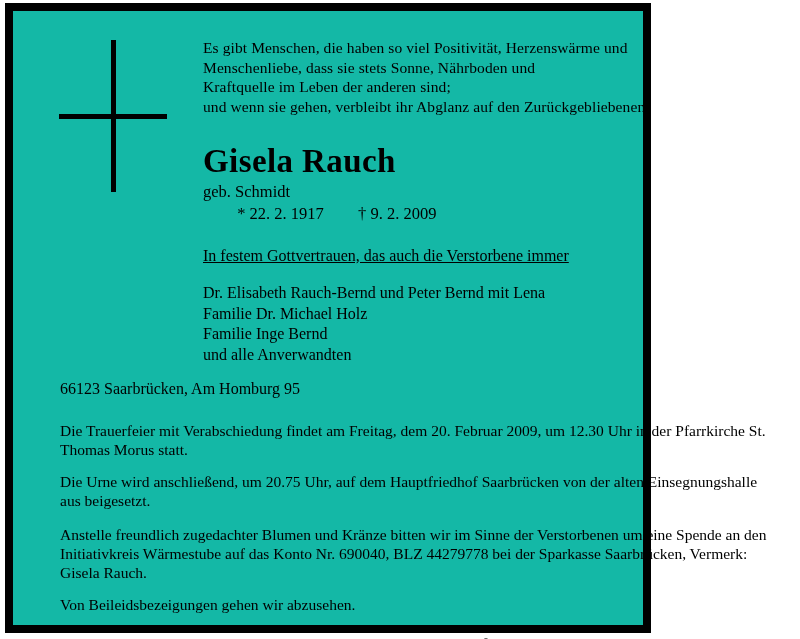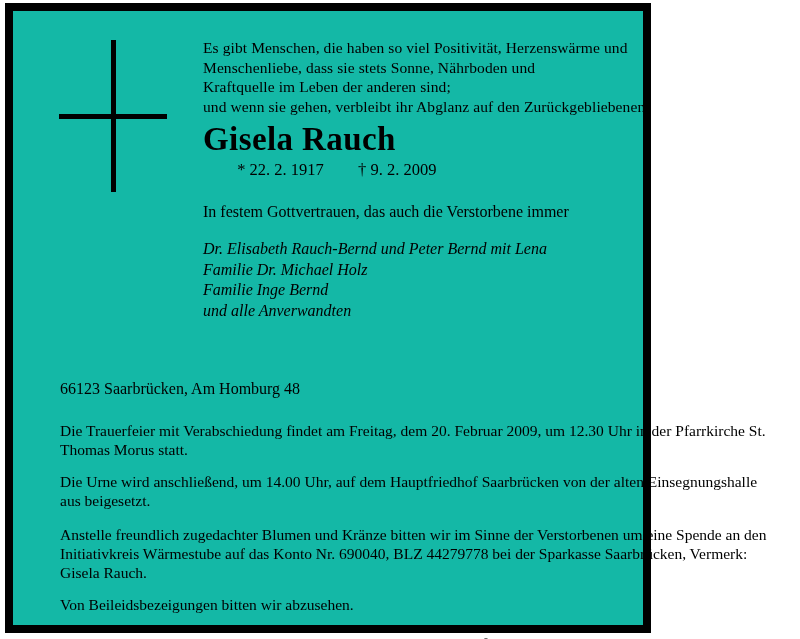--- a/index.html
+++ b/index.html
@@ -80,21 +80,21 @@
     font-size: 15.5px;
     line-height: 19.5px;
     letter-spacing: 0.1px;
   }
   .verse div { white-space: nowrap; }
 
   .name {
     font-size: 33px;
     font-weight: bold;
     line-height: 38px;
-    margin-top: 4px;
+    margin-top: 26px;
     letter-spacing: 0.4px;
   }
 
   .maiden {
     font-size: 16.5px;
     line-height: 21px;
     margin-top: 1px;
   }
 
   .dates {
@@ -104,25 +104,24 @@
     display: flex;
     text-align: center;
   }
   .dates .born { width: 155px; }
 
   .faith {
     font-size: 16px;
     line-height: 20px;
     margin-top: 22px;
   }
-  .faith div { white-space: nowrap; }
+  .faith div { white-space: nowrap; text-decoration: underline; }
 
   .family {
     font-size: 16px;
-    font-style: italic;
     line-height: 20.5px;
     margin-top: 17px;
   }
   .family div { white-space: nowrap; }
 
   
   .lower {
     position: absolute;
     left: 47px;
     top: 368px;
@@ -162,20 +161,21 @@
       <div class="upper">
 
         <div class="verse">
           <div>Es gibt Menschen, die haben so viel Positivität, Herzenswärme und</div>
           <div>Menschenliebe, dass sie stets Sonne, Nährboden und</div>
           <div>Kraftquelle im Leben der anderen sind;</div>
           <div>und wenn sie gehen, verbleibt ihr Abglanz auf den Zurückgebliebenen</div>
         </div>
 
         <div class="name">Gisela Rauch</div>
+        <div class="maiden">geb. Schmidt</div>
 
         <div class="dates">
           <span class="born">* 22. 2. 1917</span>
           <span class="died">† 9. 2. 2009</span>
         </div>
 
         <div class="faith">
           <div>In festem Gottvertrauen, das auch die Verstorbene immer</div>
         </div>
 
@@ -183,33 +183,33 @@
           <div>Dr. Elisabeth Rauch-Bernd und Peter Bernd mit Lena</div>
           <div>Familie Dr. Michael Holz</div>
           <div>Familie Inge Bernd</div>
           <div>und alle Anverwandten</div>
         </div>
 
       </div>
 
       <div class="lower">
 
-        <p class="address">66123 Saarbrücken, Am Homburg 48</p>
+        <p class="address">66123 Saarbrücken, Am Homburg 95</p>
 
         <div class="gap-lg"></div>
         <p>Die Trauerfeier mit Verabschiedung findet am Freitag, dem 20. Februar 2009, um 12.30 Uhr in der Pfarrkirche St. Thomas Morus statt.</p>
 
         <div class="gap-md"></div>
-        <p>Die Urne wird anschließend, um 14.00 Uhr, auf dem Hauptfriedhof Saarbrücken von der alten Einsegnungshalle aus beigesetzt.</p>
+        <p>Die Urne wird anschließend, um 20.75 Uhr, auf dem Hauptfriedhof Saarbrücken von der alten Einsegnungshalle aus beigesetzt.</p>
 
         <div class="gap-sm"></div>
         <p>Anstelle freundlich zugedachter Blumen und Kränze bitten wir im Sinne der Verstorbenen um eine Spende an den Initiativkreis Wärmestube auf das Konto Nr. 690040, BLZ 44279778 bei der Sparkasse Saarbrücken, Vermerk: Gisela Rauch.</p>
 
         <div class="gap-md"></div>
-        <p>Von Beileidsbezeigungen bitten wir abzusehen.</p>
+        <p>Von Beileidsbezeigungen gehen wir abzusehen.</p>
 
         <div class="gap-xl"></div>
         <p class="funeral-home">„Hubert Laubach Bestattungen”, 66111 Saarbrücken, Nauwieserstraße 27</p>
 
       </div>
 
     </div>
   </div>
 </div>
 

